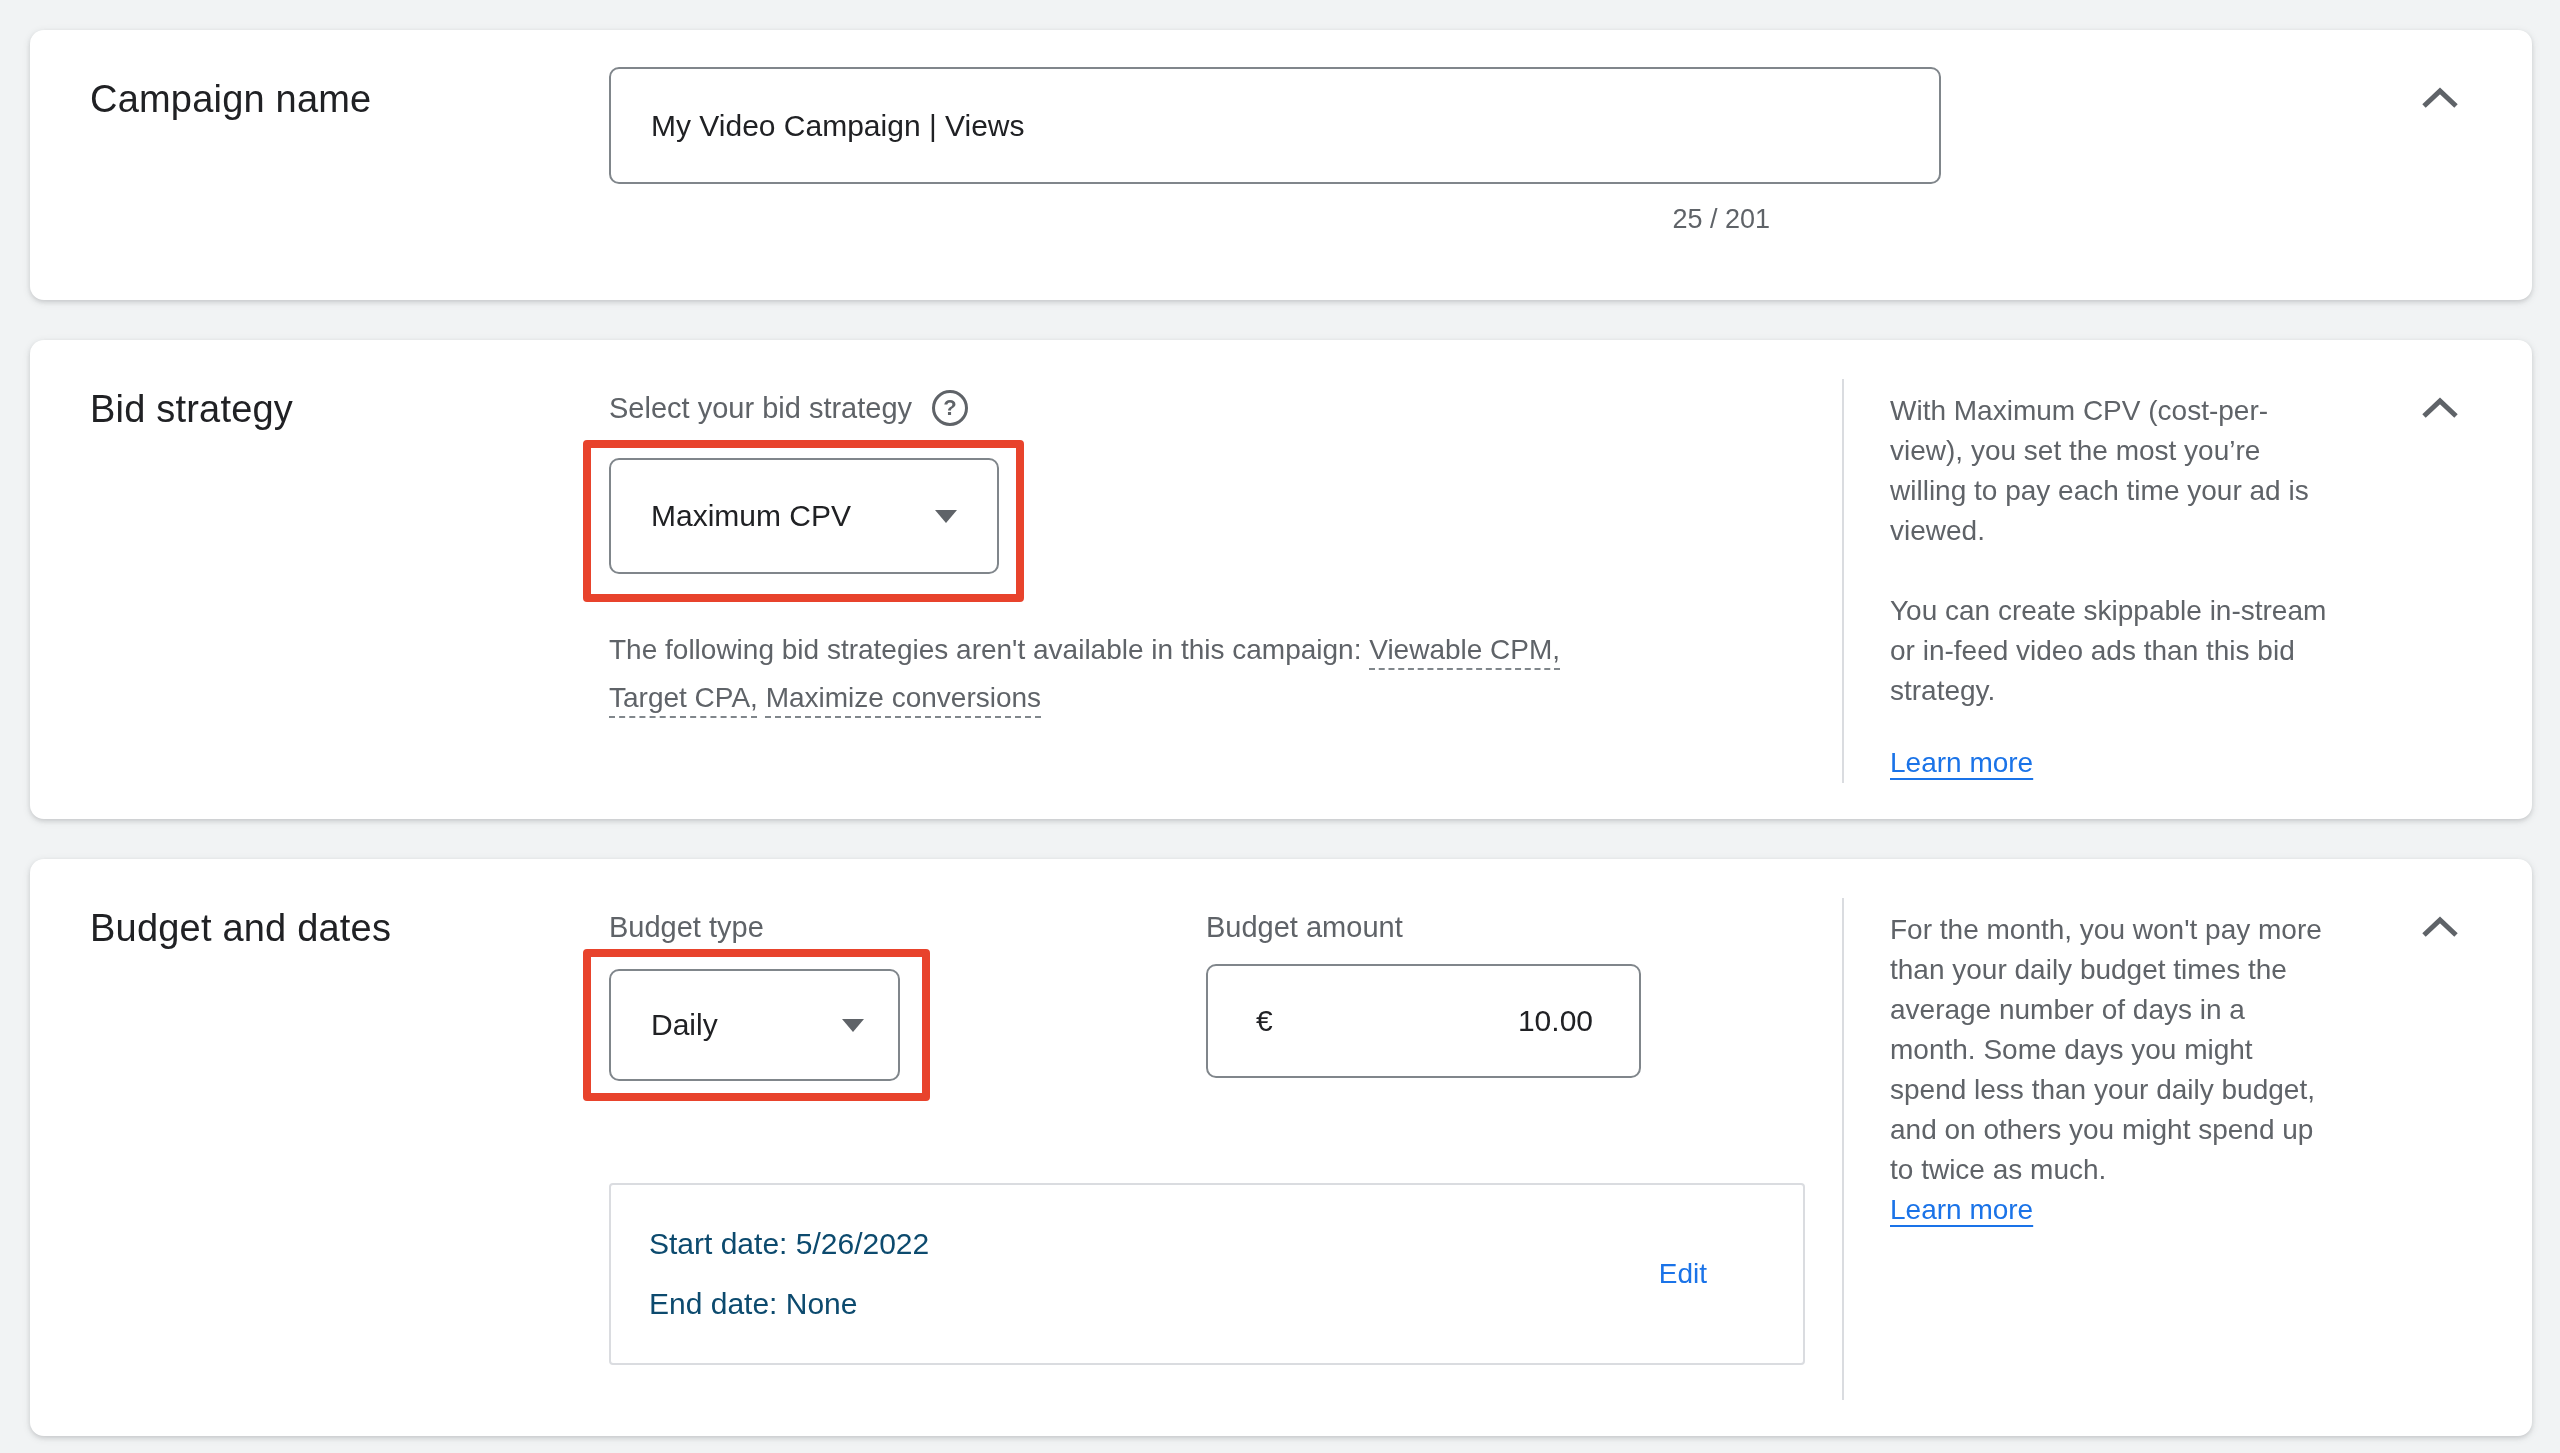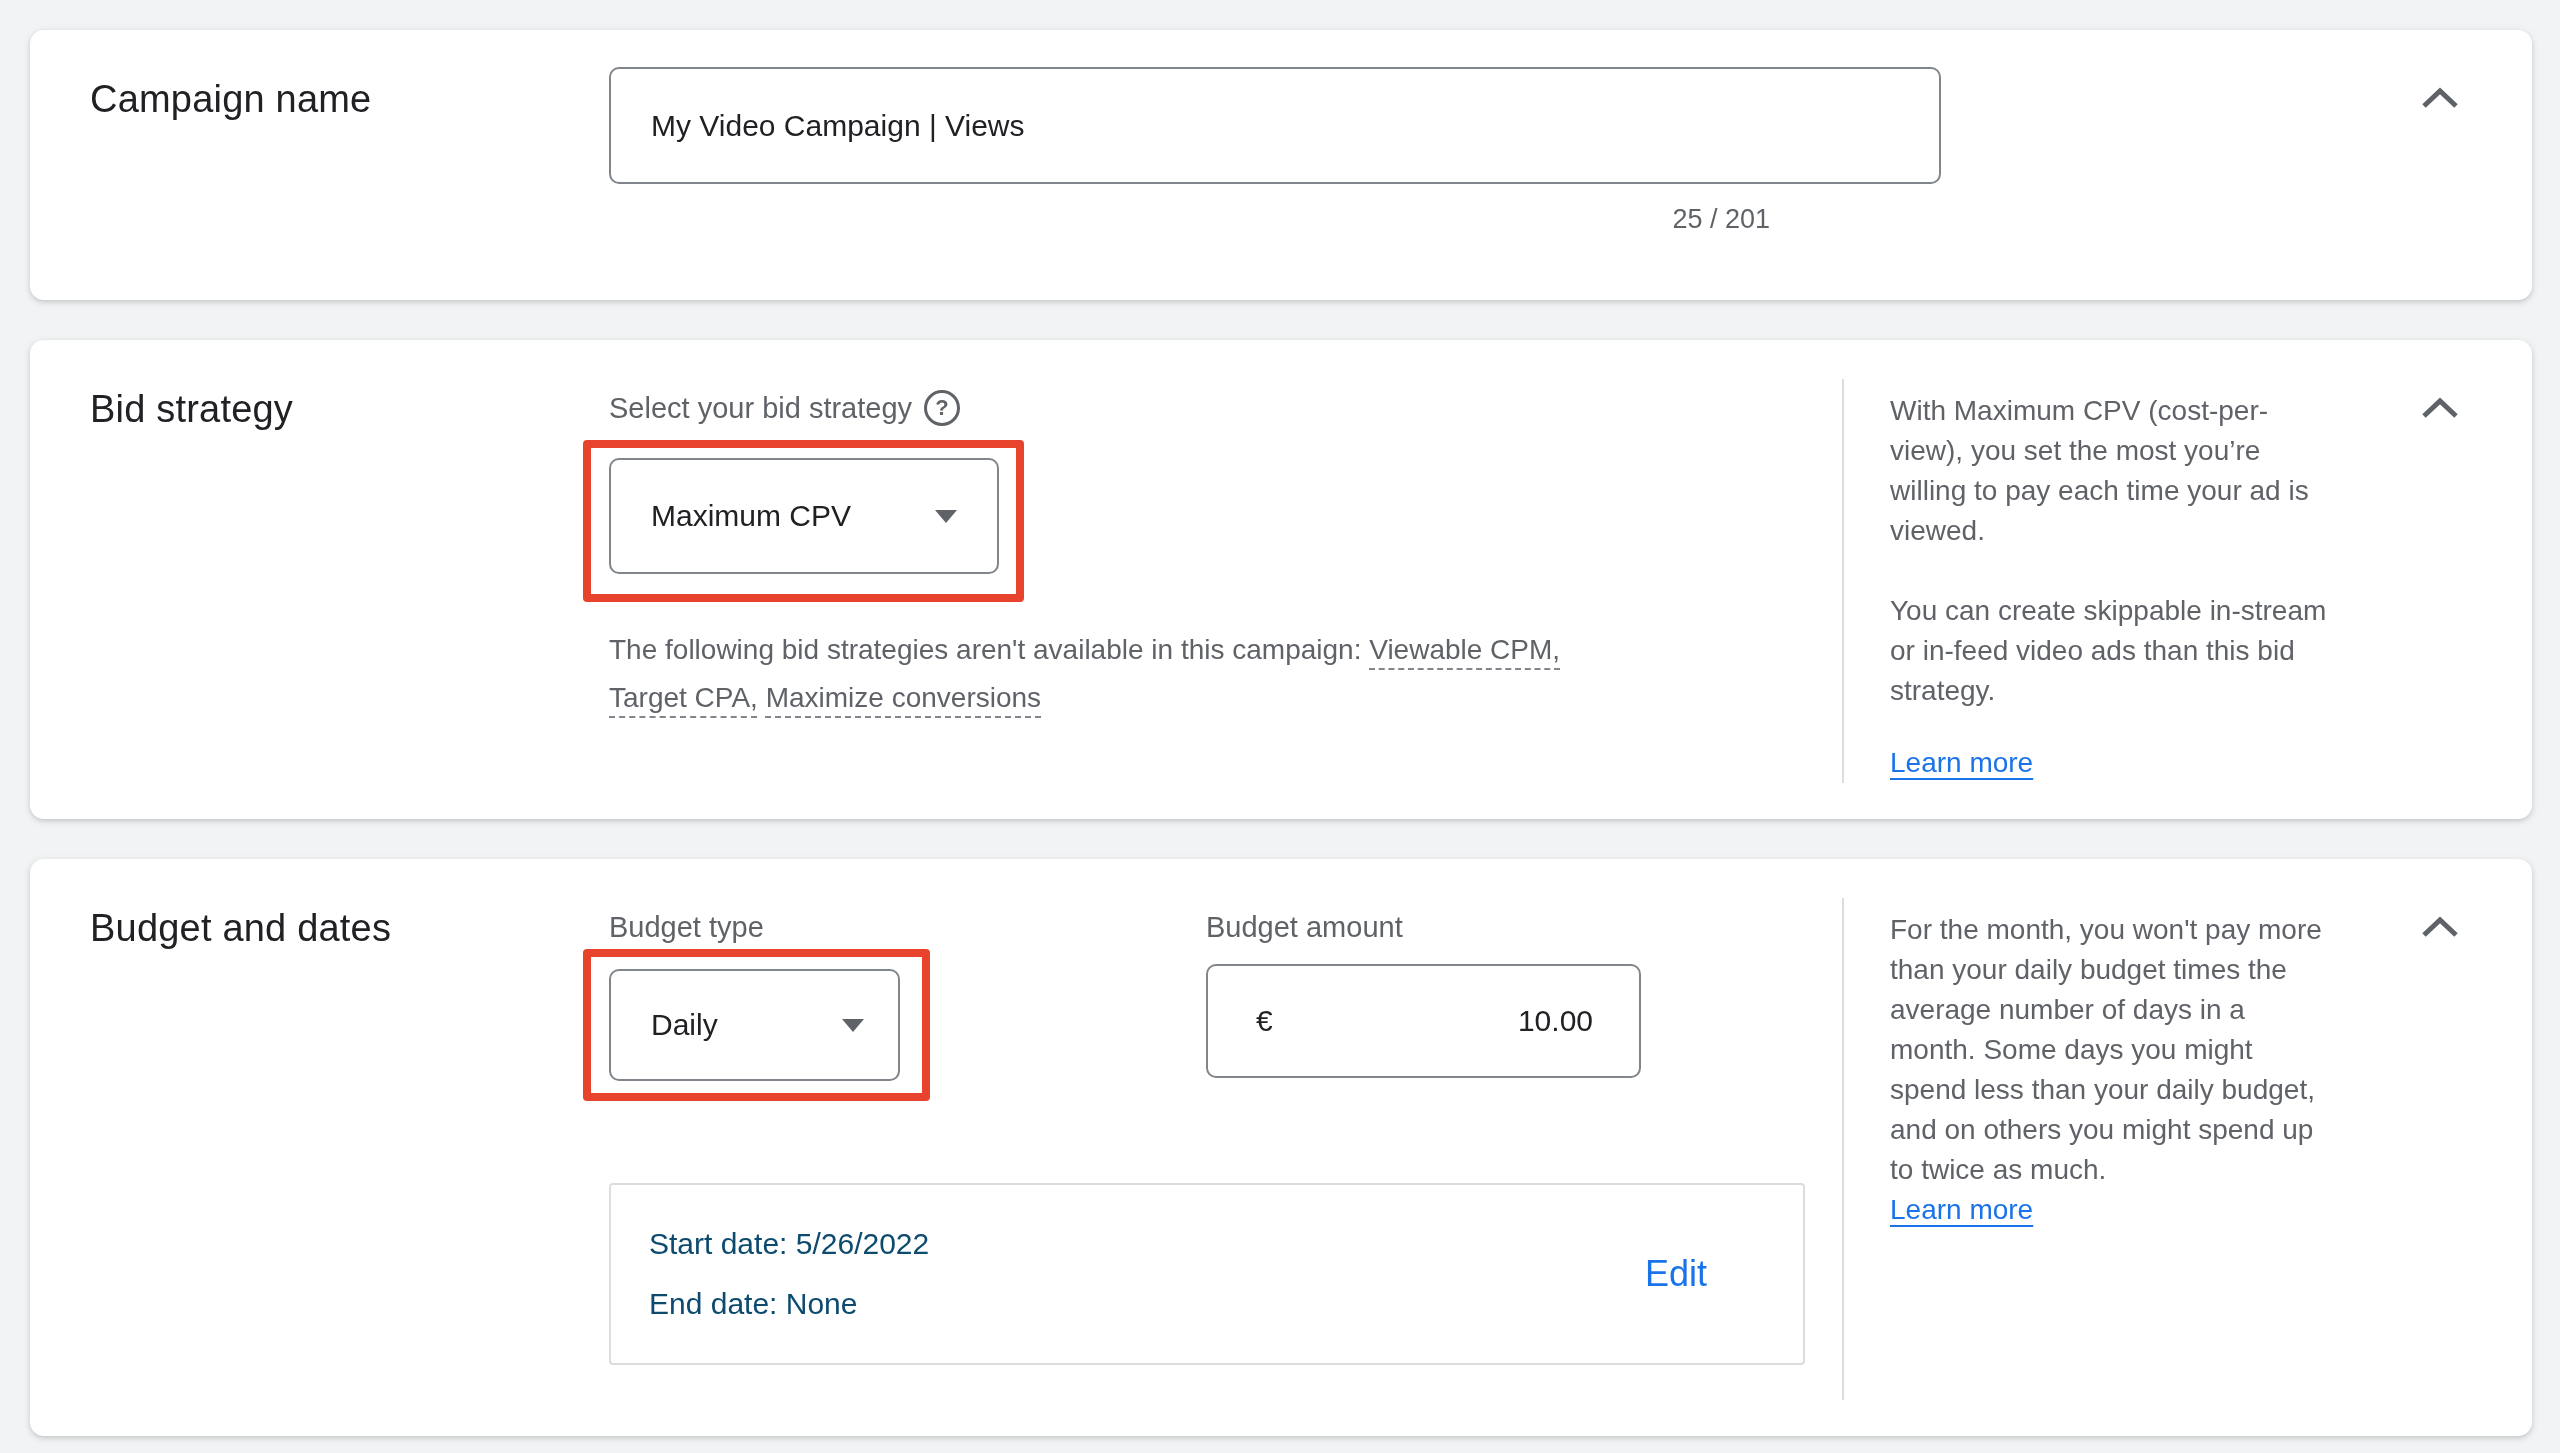--- a/index.html
+++ b/index.html
@@ -42,21 +42,21 @@
     cursor: text;
   }
   .char-counter {
     width: 1199px; margin-top: 20px;
     text-align: right; padding-right: 38px;
     font-size: 27px; color: #5f6368;
   }
 
   
   .field-label { font-size: 29px; color: #5f6368; line-height: 40px; }
-  .field-label-row { display: flex; align-items: center; gap: 12px; margin-bottom: 12px; }
+  .field-label-row { display: flex; align-items: center; gap: 20px; margin-bottom: 12px; }
   .help-icon {
     width: 36px; height: 36px; flex: 0 0 36px;
     border: 3px solid #5f6368; border-radius: 50%;
     color: #5f6368; font-size: 22px; font-weight: 700;
     display: inline-flex; align-items: center; justify-content: center;
     cursor: pointer;
   }
 
   
   .red-highlight {
@@ -136,21 +136,21 @@
 
   
   .dates-box {
     width: 1196px; height: 182px; margin-top: 82px;
     border: 2px solid #dadce0; border-radius: 4px;
     display: flex; align-items: center; justify-content: space-between;
     padding: 0 96px 0 38px;
   }
   .dates-lines { font-size: 30px; line-height: 60px; color: #0c4a6e; }
   .edit-link {
-    color: #1a73e8; font-size: 36px; font-weight: 500;
+    color: #1a73e8; font-size: 28px; font-weight: 500;
     cursor: pointer; text-decoration: none;
   }
 </style>
 </head>
 <body>
 
 <div class="page">
 
   <section class="card one">
     <div class="col-label">

